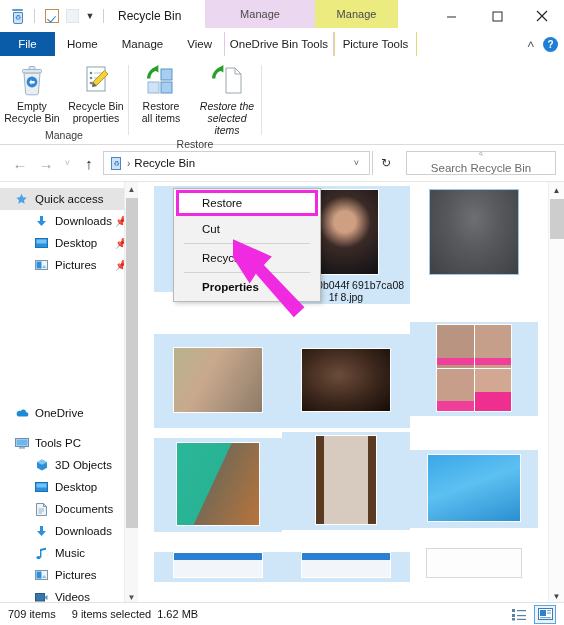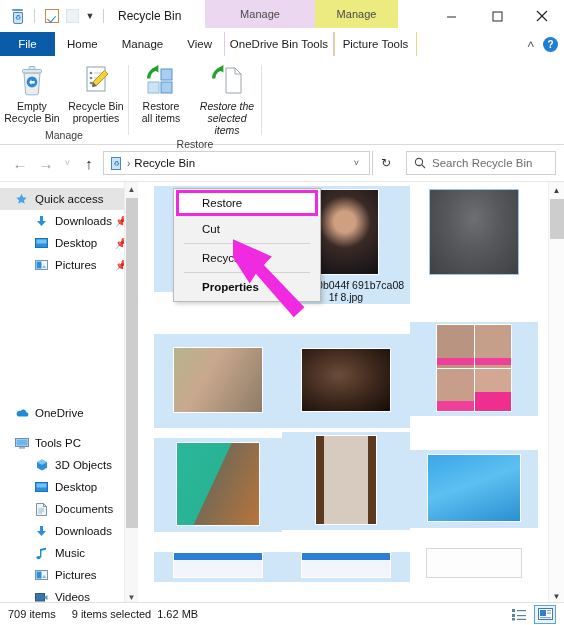--- a/index.html
+++ b/index.html
@@ -65,21 +65,21 @@
   .navbtn.up{color:#2b2b2b;}
   .navbtn.down{font-size:9px;color:#b5b5b5;width:15px;}
   .addrbox{flex:1;height:24px;border:1px solid #cfcfcf;background:#fff;display:flex;align-items:center;padding:0 4px;box-sizing:border-box;min-width:0;}
   .addrbox .bin-sm{width:14px;height:15px;position:relative;margin:0 3px 0 1px;}
   .addrbox .bin-sm .bodyx{position:absolute;top:1px;left:2px;width:10px;height:13px;background:#cfe2f3;border:1px solid #4a87c7;box-sizing:border-box;}
   .addrbox .bin-sm .recx{position:absolute;top:4px;left:4.5px;font-size:7px;color:#2a7fd4;}
   .crumb-sep{color:#555;font-size:10px;margin:0 4px 0 1px;}
   .crumb{font-size:11.5px;color:#101010;}
   .addr-caret{margin-left:auto;color:#5a5a5a;font-size:9px;padding:0 6px;}
   .refresh{width:26px;height:24px;display:flex;align-items:center;justify-content:center;border-left:1px solid #cfcfcf;color:#333;font-size:12px;}
-  .searchbox{width:150px;height:24px;border:1px solid #cfcfcf;background:#fff;display:flex;align-items:center;gap:6px;padding:0 7px;box-sizing:border-box;margin-left:5px;}
+  .searchbox{width:150px;height:24px;border:1px solid #cfcfcf;background:#fff;display:flex;align-items:center;gap:6px;padding:0 7px;box-sizing:border-box;margin-left:5px;flex-direction:column;}
   .search-ph{font-size:11.5px;color:#6b6b6b;}
 
   
   .main{position:relative;height:422px;display:flex;border-top:1px solid #e6e6e6;}
   .navpane{width:138px;background:#fff;position:relative;overflow:hidden;padding-top:6px;box-sizing:border-box;}
   .nav-item{height:22px;display:flex;align-items:center;padding-left:14px;gap:6px;font-size:11.5px;color:#0f0f0f;position:relative;white-space:nowrap;}
   .nav-item.sel{background:#e4e4e4;}
   .nav-item.indent{padding-left:34px;}
   .nav-item .pin{position:absolute;right:10px;color:#8a8a8a;font-size:10px;}
   .ni{width:15px;height:15px;display:flex;align-items:center;justify-content:center;flex:none;}

